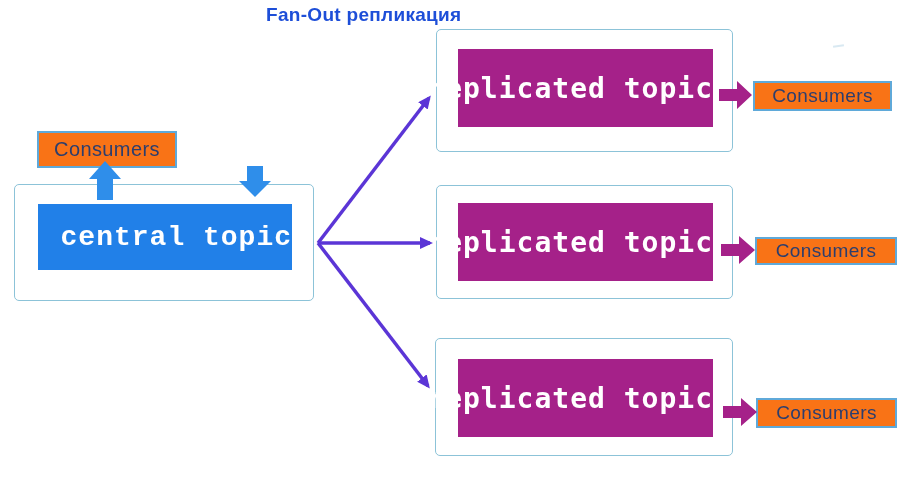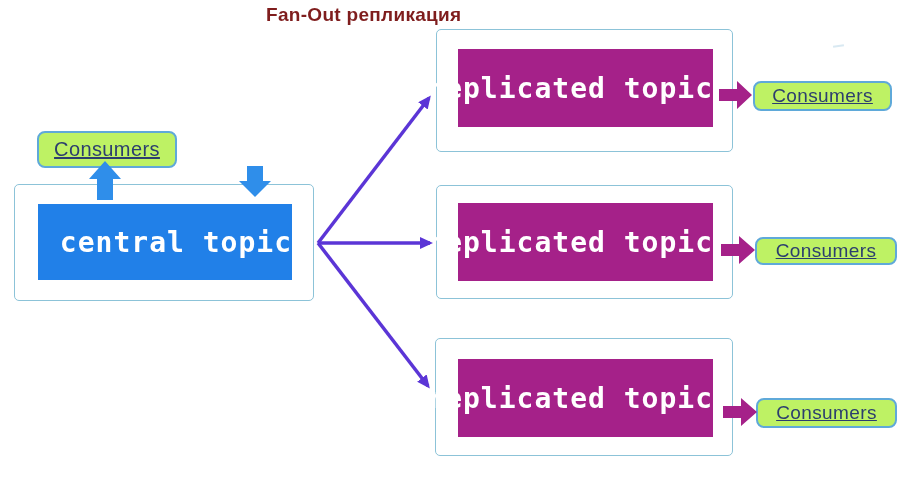--- a/index.html
+++ b/index.html
@@ -11,35 +11,34 @@
     overflow: hidden;
     font-family: "Liberation Sans", sans-serif;
   }
   .title {
     position: absolute;
     left: 266px;
     top: 4px;
     font-size: 19px;
     font-weight: bold;
     letter-spacing: 0.3px;
-    color: #7f1d1d;
+    color: #1d4ed8;
     white-space: nowrap;
   }
   .pill {
     position: absolute;
     box-sizing: border-box;
-    background: #bef264;
+    background: #f97316;
     border: 2px solid #5fa9d9;
-    border-radius: 8px;
+    border-radius: 0;
     display: flex;
     align-items: center;
     justify-content: center;
     color: #2c3e6e;
     white-space: nowrap;
-    text-decoration: underline;
   }
   .pill-lg { font-size: 20px; letter-spacing: 0.4px; }
   .pill-sm { font-size: 19px; letter-spacing: 0.4px; }
   .container-box {
     position: absolute;
     box-sizing: border-box;
     background: #ffffff;
     border: 1.6px solid #8cc3d8;
     border-radius: 5px;
   }
@@ -94,21 +93,21 @@
 
   <div class="stray-mark"></div>
 
   <div class="pill pill-lg" style="left:37px; top:131px; width:140px; height:37px;">
     <span>Consumers</span>
   </div>
 
 
   <div class="container-box" style="left:14px; top:184px; width:300px; height:117px;"></div>
 
-  <div class="topic central-topic" style="left:38px; top:204px; width:254px; height:76px;">
+  <div class="topic central-topic" style="left:38px; top:204px; width:254px; height:66px;font-family:Liberation Mono, monospace;">
     <span>central topic</span>
   </div>
 
 
   <div class="container-box" style="left:436px; top:29px; width:297px; height:123px;"></div>
   <div class="topic replicated-topic" style="left:458px; top:49px; width:255px; height:78px;">
     <span>replicated topic</span>
   </div>
   <div class="pill pill-sm" style="left:753px; top:81px; width:139px; height:30px;">
     <span>Consumers</span>

